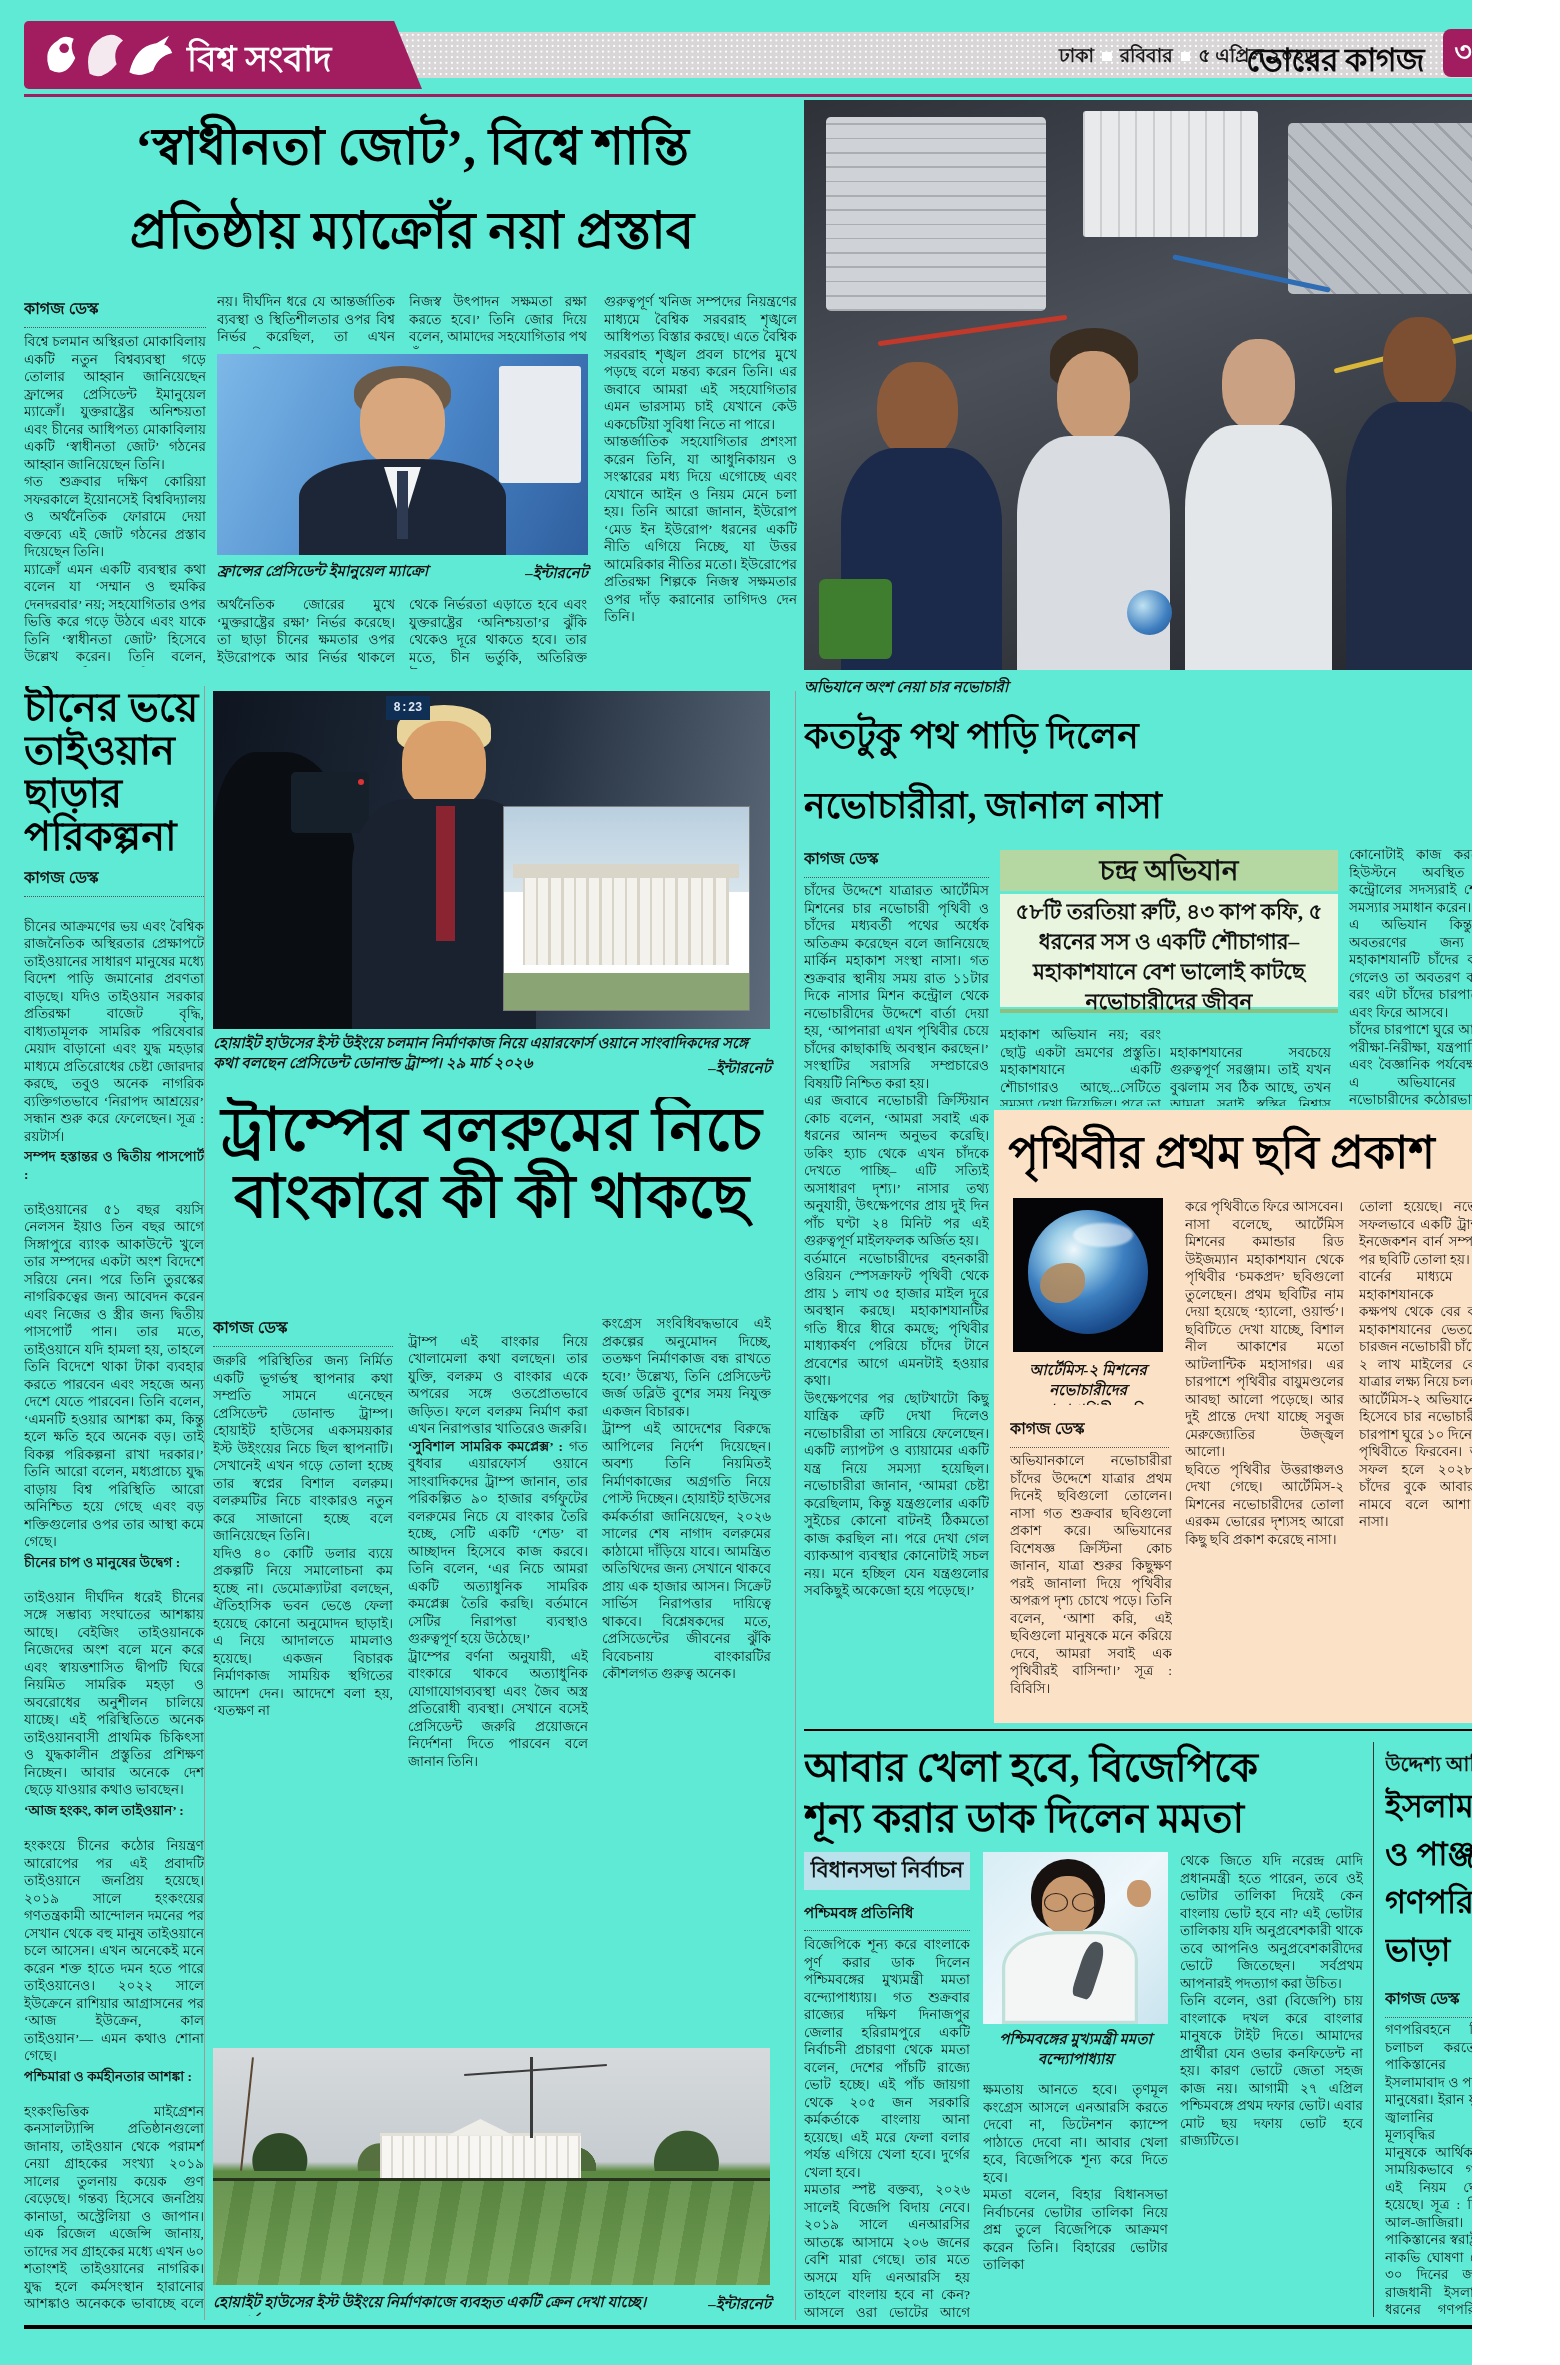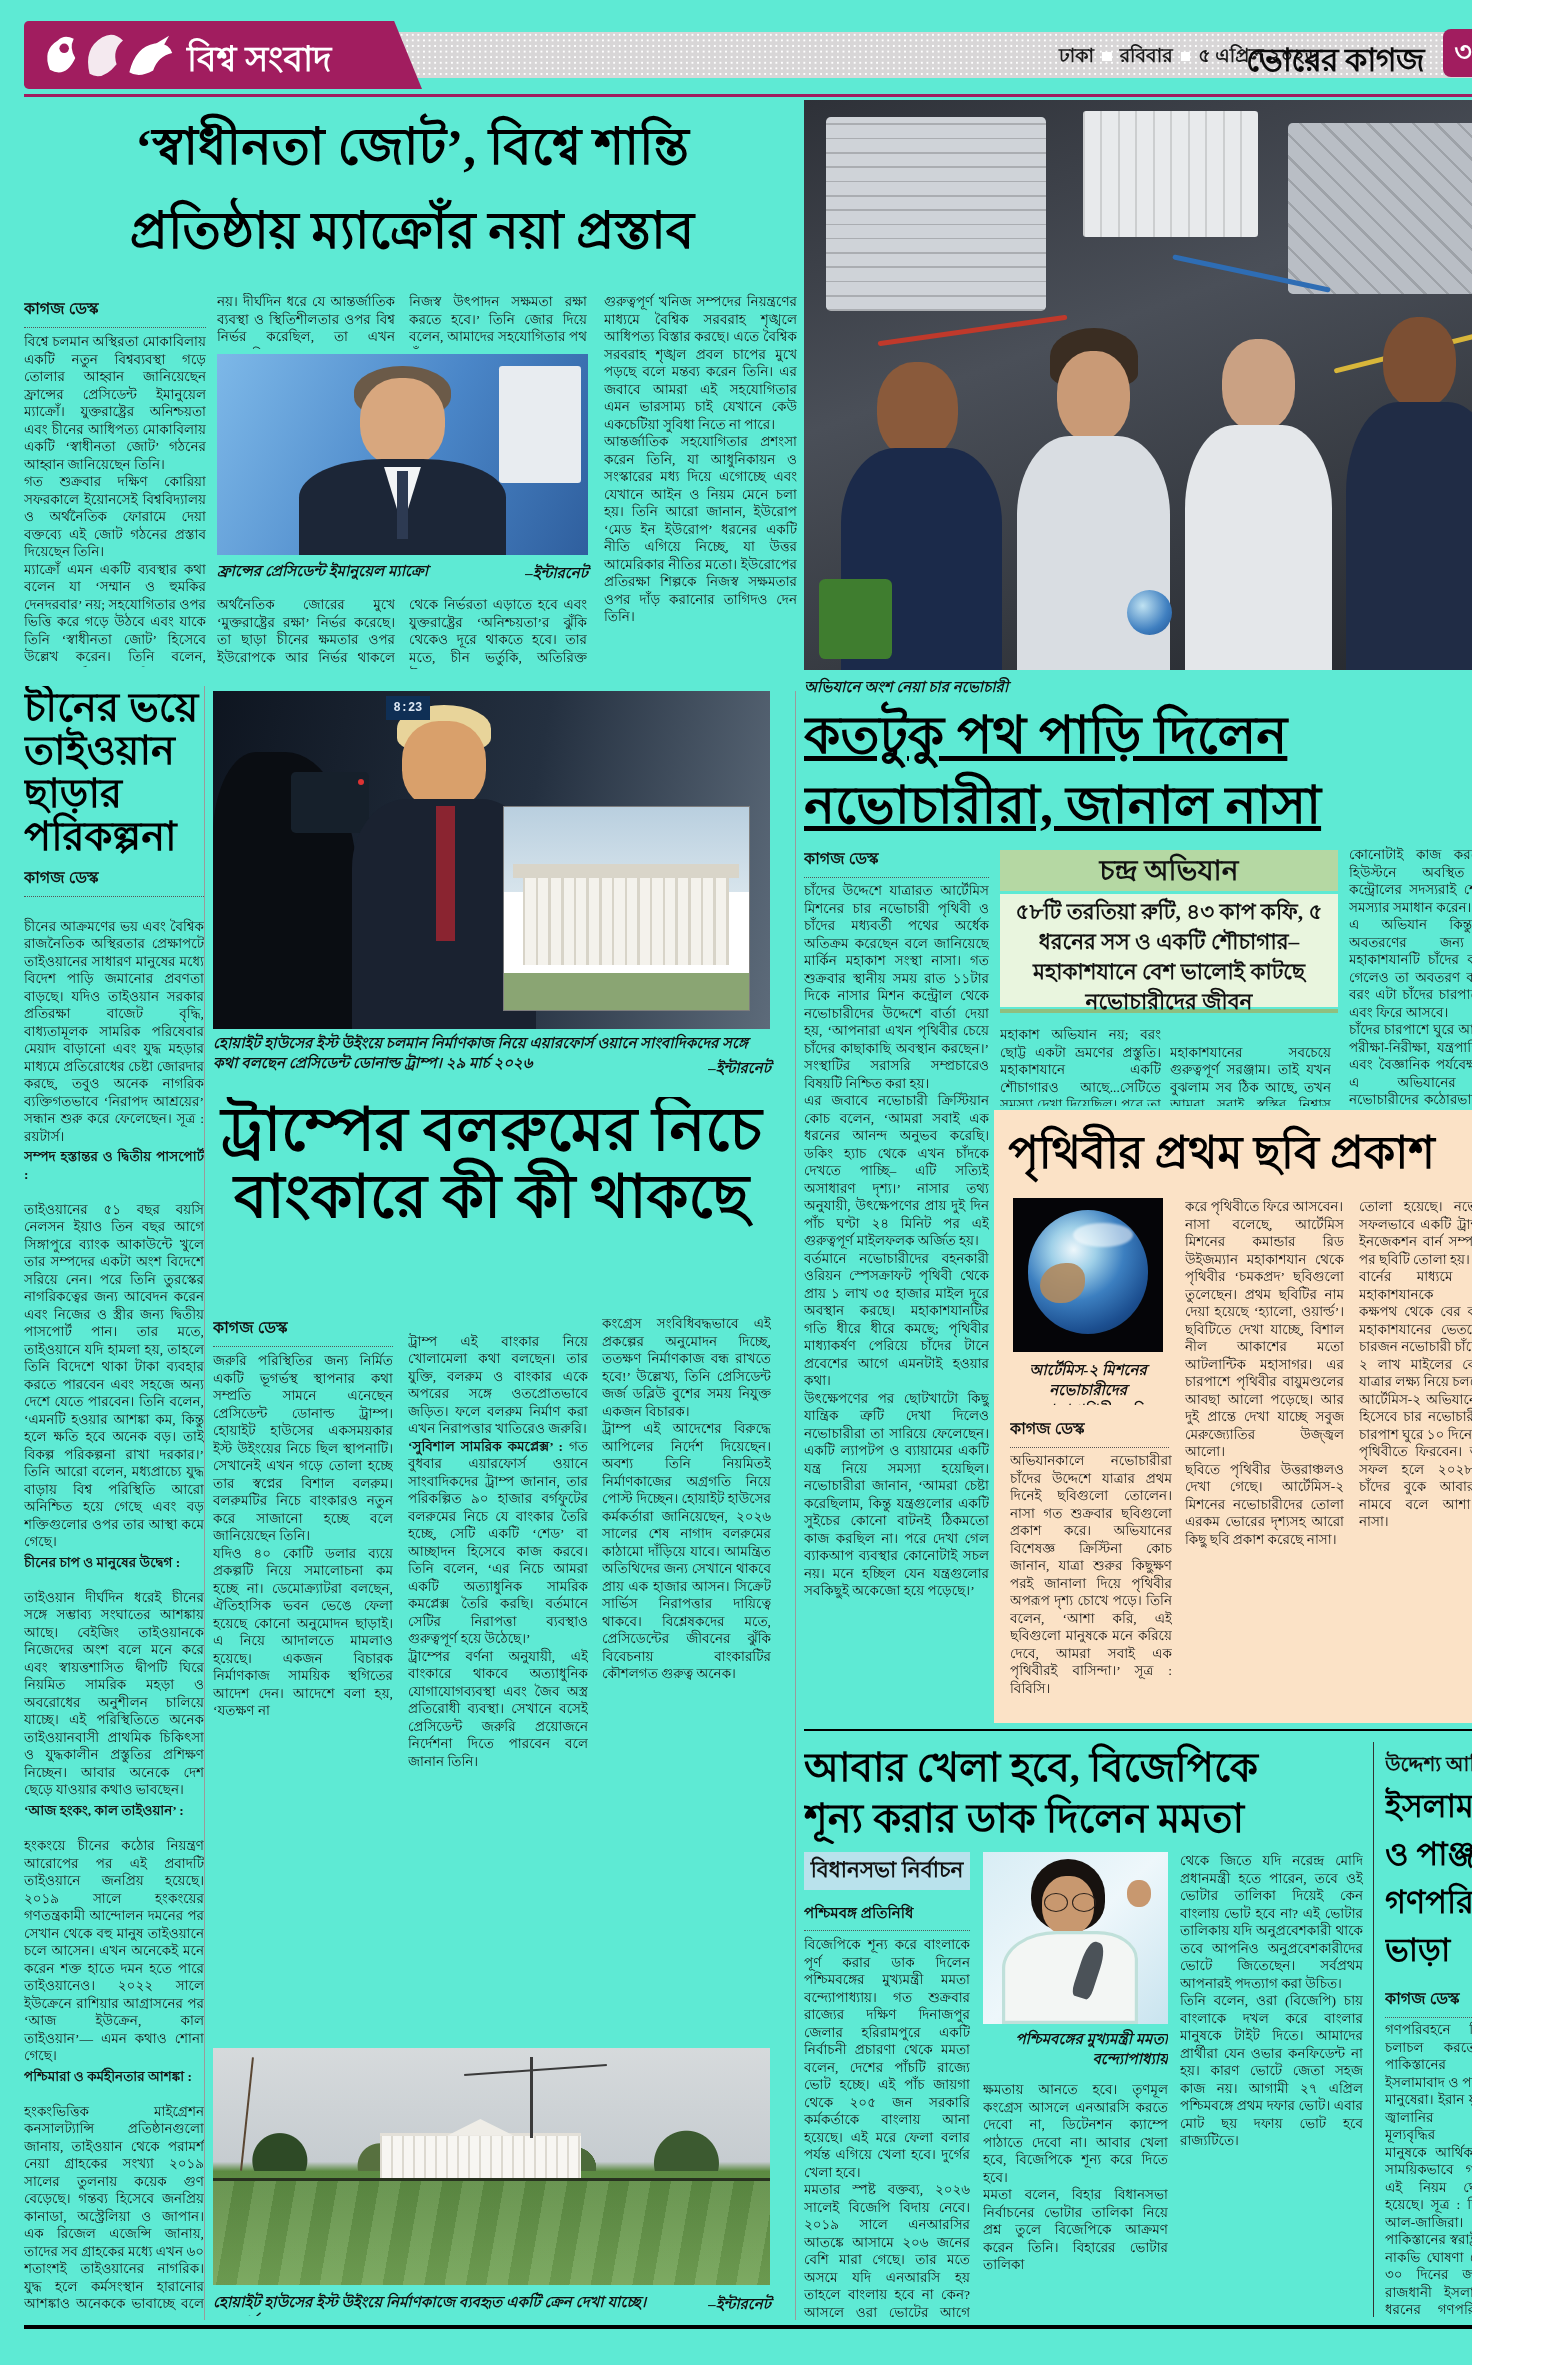--- a/index.html
+++ b/index.html
@@ -161,21 +161,21 @@
     <div class="abs" style="left:29%;top:59%;width:21%;height:41%;background:#d9dde2;border-radius:34% 34% 0 0;"></div>
     <div class="abs" style="left:57%;top:42%;width:10%;height:16%;background:#caa183;border-radius:46%;"></div>
     <div class="abs" style="left:52%;top:57%;width:20%;height:43%;background:#e4e7ea;border-radius:34% 34% 0 0;"></div>
     <div class="abs" style="left:79%;top:38%;width:10%;height:16%;background:#7c4f33;border-radius:46%;"></div>
     <div class="abs" style="left:74%;top:53%;width:21%;height:47%;background:#202c45;border-radius:34% 34% 0 0;"></div>
     <div class="abs" style="left:44%;top:86%;width:45px;height:45px;background:radial-gradient(circle at 35% 35%,#bfe2f2,#3f7fc0 60%,#1c4f90);border-radius:50%;"></div>
     <div class="abs" style="left:2%;top:84%;width:10%;height:14%;background:#3f7d2f;border-radius:6.4px;"></div>
   </div>
   <div class="abs cap" style="left:804px;top:677px;width:398px;height:22px;">অভিযানে অংশ নেয়া চার নভোচারী</div>
   <div class="abs credit" style="left:1395px;top:677px;width:142px;">–ইন্টারনেট</div>
-  <div class="abs hl" style="left:804px;top:701px;width:565px;height:140px;font-size:52px;line-height:70px;text-decoration:underline;">কতটুকু পথ পাড়ি দিলেন
+  <div class="abs hl" style="left:804px;top:701px;width:565px;height:140px;font-size:36px;line-height:70px;">কতটুকু পথ পাড়ি দিলেন
 নভোচারীরা, জানাল নাসা</div>
   <div class="abs byline" style="left:804px;top:846px;width:185px;">কাগজ ডেস্ক</div>
   <div class="abs body" style="left:804px;top:882px;width:185px;height:839px;">চাঁদের উদ্দেশে যাত্রারত আর্টেমিস মিশনের চার নভোচারী পৃথিবী ও চাঁদের মধ্যবর্তী পথের অর্ধেক অতিক্রম করেছেন বলে জানিয়েছে মার্কিন মহাকাশ সংস্থা নাসা। গত শুক্রবার স্থানীয় সময় রাত ১১টার দিকে নাসার মিশন কন্ট্রোল থেকে নভোচারীদের উদ্দেশে বার্তা দেয়া হয়, ‘আপনারা এখন পৃথিবীর চেয়ে চাঁদের কাছাকাছি অবস্থান করছেন।’ সংস্থাটির সরাসরি সম্প্রচারেও বিষয়টি নিশ্চিত করা হয়।
 এর জবাবে নভোচারী ক্রিস্টিয়ান কোচ বলেন, ‘আমরা সবাই এক ধরনের আনন্দ অনুভব করেছি। ডকিং হ্যাচ থেকে এখন চাঁদকে দেখতে পাচ্ছি– এটি সত্যিই অসাধারণ দৃশ্য।’ নাসার তথ্য অনুযায়ী, উৎক্ষেপণের প্রায় দুই দিন পাঁচ ঘণ্টা ২৪ মিনিট পর এই গুরুত্বপূর্ণ মাইলফলক অর্জিত হয়।
 বর্তমানে নভোচারীদের বহনকারী ওরিয়ন স্পেসক্রাফট পৃথিবী থেকে প্রায় ১ লাখ ৩৫ হাজার মাইল দূরে অবস্থান করছে। মহাকাশযানটির গতি ধীরে ধীরে কমছে; পৃথিবীর মাধ্যাকর্ষণ পেরিয়ে চাঁদের টানে প্রবেশের আগে এমনটাই হওয়ার কথা।
 উৎক্ষেপণের পর ছোটখাটো কিছু যান্ত্রিক ত্রুটি দেখা দিলেও নভোচারীরা তা সারিয়ে ফেলেছেন। একটি ল্যাপটপ ও ব্যায়ামের একটি যন্ত্র নিয়ে সমস্যা হয়েছিল। নভোচারীরা জানান, ‘আমরা চেষ্টা করেছিলাম, কিন্তু যন্ত্রগুলোর একটি সুইচের কোনো বাটনই ঠিকমতো কাজ করছিল না। পরে দেখা গেল ব্যাকআপ ব্যবস্থার কোনোটাই সচল নয়। মনে হচ্ছিল যেন যন্ত্রগুলোর সবকিছুই অকেজো হয়ে পড়েছে।’</div>
 
   <div class="abs" style="left:1000px;top:850px;width:338px;height:164px;">
     <div class="greenbox-title" style="height:41px;line-height:41px;">
       <span>চন্দ্র অভিযান</span>
@@ -225,21 +225,21 @@
 মমতার স্পষ্ট বক্তব্য, ২০২৬ সালেই বিজেপি বিদায় নেবে। ২০১৯ সালে এনআরসির আতঙ্কে আসামে ২০৬ জনের বেশি মারা গেছে। তার মতে অসমে যদি এনআরসি হয় তাহলে বাংলায় হবে না কেন? আসলে ওরা ভোটের আগে বাংলার মানুষকে ভয় দেখাতে চায়। তৃণমূল কংগ্রেসকে আবার</div>
   <div class="abs photo" style="left:983px;top:1852px;width:185px;height:172px;background:linear-gradient(135deg,#d8edf5 0%,#eef7fb 50%,#c9e4ef 100%);">
     <div class="abs" style="left:26%;top:4%;width:40%;height:42%;background:#17120f;border-radius:50% 50% 40% 45%;"></div>
     <div class="abs" style="left:32%;top:14%;width:28%;height:34%;background:#c8986f;border-radius:46%;"></div>
     <div class="abs" style="left:33%;top:24%;width:12%;height:10%;border:1.6px solid #2b221c;border-radius:50%;background:transparent;"></div>
     <div class="abs" style="left:48%;top:24%;width:12%;height:10%;border:1.6px solid #2b221c;border-radius:50%;background:transparent;"></div>
     <div class="abs" style="left:10%;top:46%;width:74%;height:54%;background:#f3f6f4;border-radius:40% 30% 0 0;box-shadow:inset 0 0 0 3.2px #bfe0da;"></div>
     <div class="abs" style="left:52%;top:52%;width:11%;height:34%;background:#4b5258;border-radius:40% 40% 20% 20%;transform:rotate(18deg);"></div>
     <div class="abs" style="left:78%;top:16%;width:13%;height:16%;background:#c8986f;border-radius:45%;"></div>
   </div>
-  <div class="abs cap" style="left:983px;top:2029px;width:185px;height:45px;text-align:right;white-space:pre-line;">পশ্চিমবঙ্গের মুখ্যমন্ত্রী মমতা
+  <div class="abs cap" style="left:983px;top:2029px;width:185px;height:45px;text-align:center;white-space:pre-line;">পশ্চিমবঙ্গের মুখ্যমন্ত্রী মমতা
 বন্দ্যোপাধ্যায়</div>
   <div class="abs body" style="left:983px;top:2081px;width:185px;height:236px;">ক্ষমতায় আনতে হবে। তৃণমূল কংগ্রেস আসলে এনআরসি করতে দেবো না, ডিটেনশন ক্যাম্পে পাঠাতে দেবো না। আবার খেলা হবে, বিজেপিকে শূন্য করে দিতে হবে।
 মমতা বলেন, বিহার বিধানসভা নির্বাচনের ভোটার তালিকা নিয়ে প্রশ্ন তুলে বিজেপিকে আক্রমণ করেন তিনি। বিহারের ভোটার তালিকা</div>
   <div class="abs body" style="left:1180px;top:1852px;width:183px;height:465px;">থেকে জিতে যদি নরেন্দ্র মোদি প্রধানমন্ত্রী হতে পারেন, তবে ওই ভোটার তালিকা দিয়েই কেন বাংলায় ভোট হবে না? এই ভোটার তালিকায় যদি অনুপ্রবেশকারী থাকে তবে আপনিও অনুপ্রবেশকারীদের ভোটে জিতেছেন। সর্বপ্রথম আপনারই পদত্যাগ করা উচিত।
 তিনি বলেন, ওরা (বিজেপি) চায় বাংলাকে দখল করে বাংলার মানুষকে টাইট দিতে। আমাদের প্রার্থীরা যেন ওভার কনফিডেন্ট না হয়। কারণ ভোটে জেতা সহজ কাজ নয়। আগামী ২৭ এপ্রিল পশ্চিমবঙ্গে প্রথম দফার ভোট। এবার মোট ছয় দফায় ভোট হবে রাজ্যটিতে।</div>
 
   <div class="abs" style="left:1373px;top:1742px;width:0.8px;height:575px;background:#333;"></div>
   <div class="abs sec-head" style="left:1385px;top:1749px;width:153px;height:27px;font-size:20px;overflow:hidden;white-space:nowrap;">উদ্দেশ্য আর্থিক স্বস্তি দেয়া</div>
   <div class="abs hl" style="left:1385px;top:1782px;width:153px;height:194px;font-size:32px;line-height:48px;">ইসলামাবাদ
 ও পাঞ্জাবে

